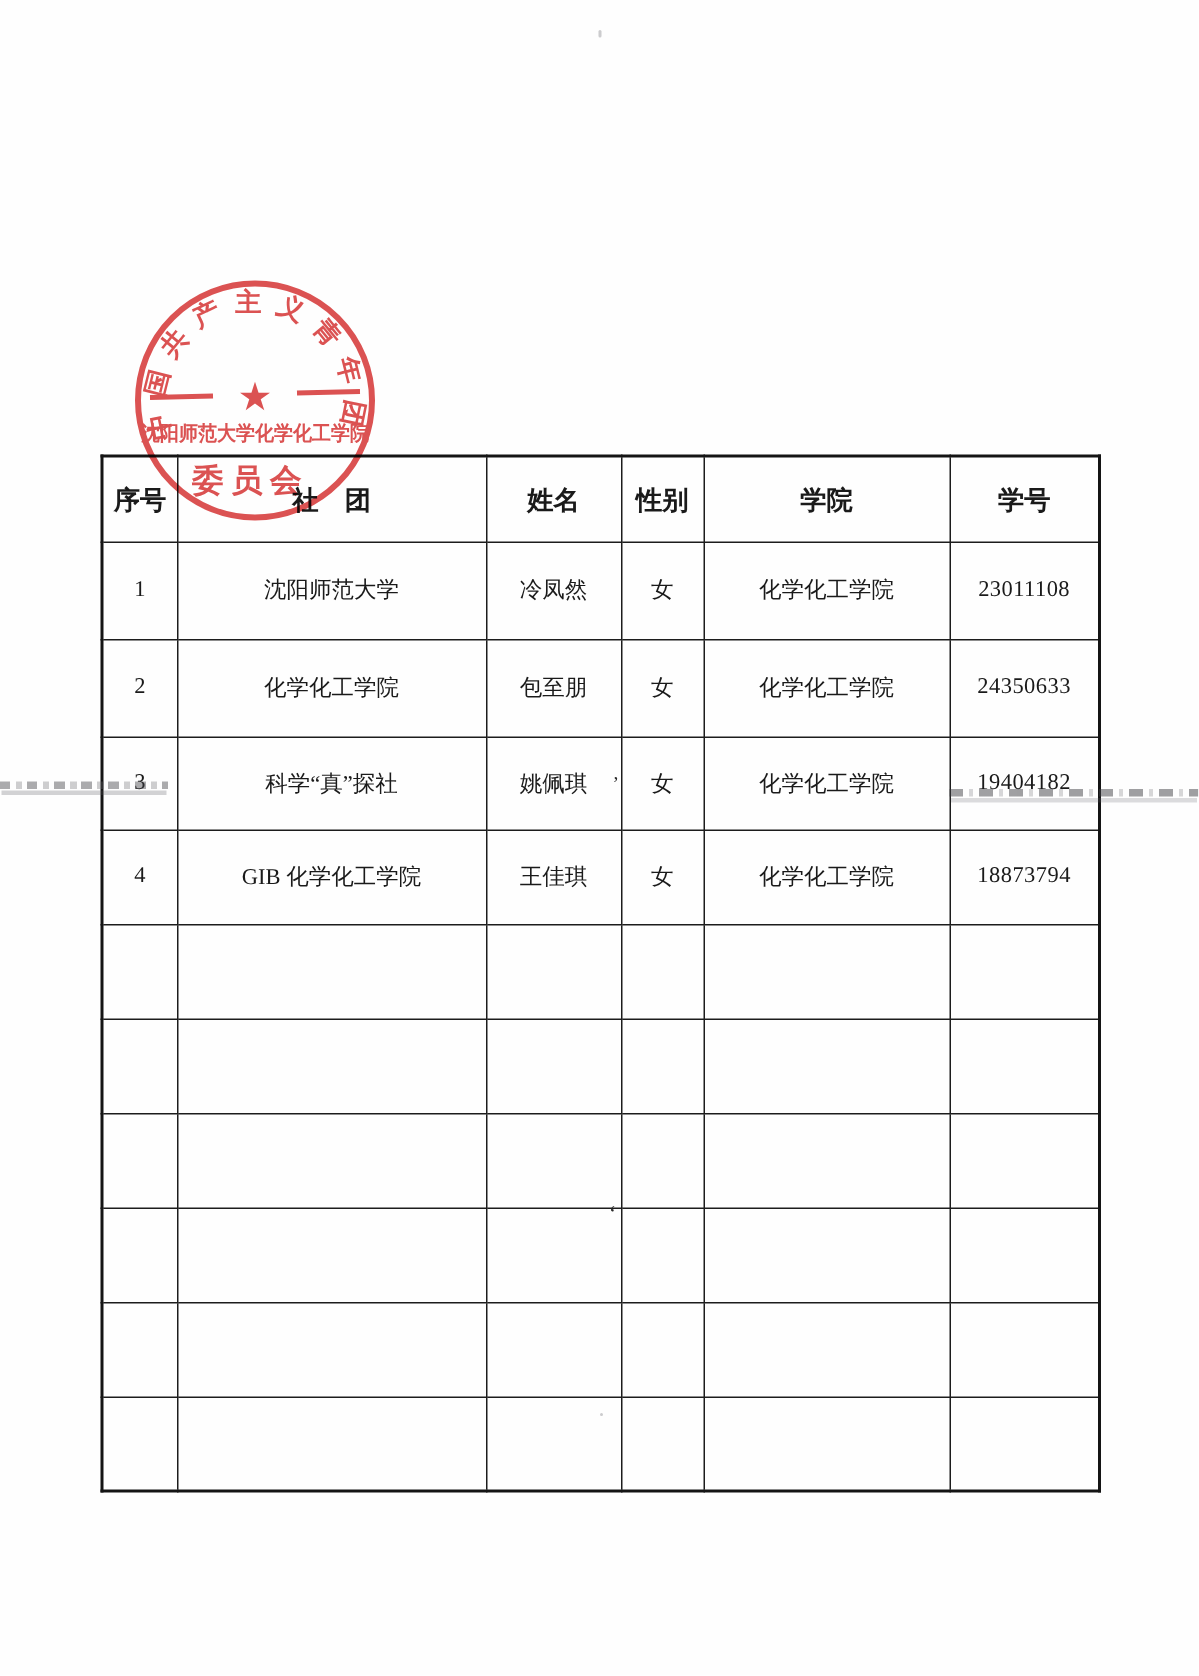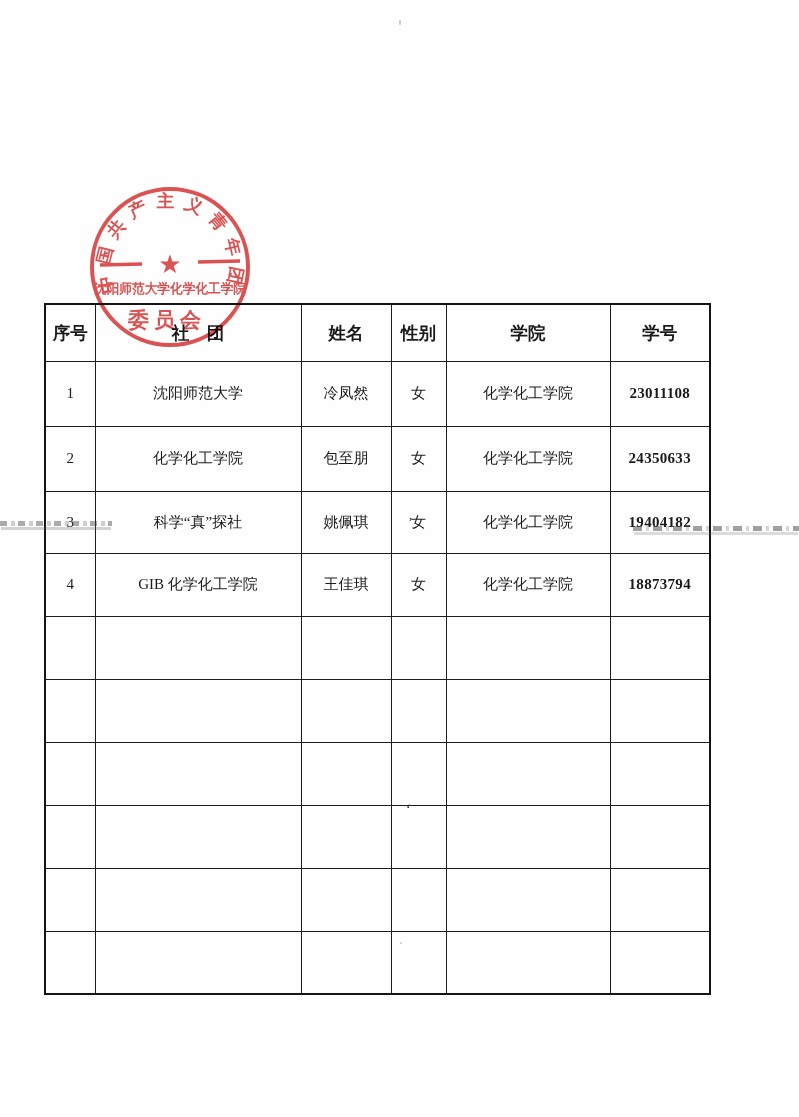--- a/index.html
+++ b/index.html
@@ -12,34 +12,34 @@
     position:absolute;left:138px;top:264px;z-index:2;
     font-size:21.5px;font-weight:700;letter-spacing:0.5px;white-space:nowrap;color:#111;
   }
   
   .stamp{
     position:absolute;left:78px;top:175px;z-index:3;
     mix-blend-mode:multiply;opacity:0.92;
   }
   
   .nomination-table{
-    position:absolute;left:44px;top:303px;z-index:1;
+    position:absolute;left:67px;top:303px;z-index:1;
     border-collapse:collapse;table-layout:fixed;width:665px;background:transparent;
   }
   .nomination-table td,.nomination-table th{
     border:1.5px solid #1c1c1c;padding:0;vertical-align:middle;text-align:center;
     font-size:15px;background:transparent;overflow:hidden;
   }
   .nomination-table{border:2px solid #141414;}
   .nomination-table th{font-size:17.5px;font-weight:700;}
   .th-club{vertical-align:bottom;padding-bottom:8px;}
   .num-cell{
     text-align:left;vertical-align:top;padding:1px 0 0 5px;font-size:14.5px;line-height:1.1;
   }
-  .id-cell{font-size:15.5px;letter-spacing:0.3px;font-weight:bold;}
+  .id-cell{font-size:15.5px;letter-spacing:0.3px;}
   
   .smudge{position:absolute;z-index:4;opacity:0.75;filter:blur(0.4px);}
   .smudge-left{
     left:0;top:521px;width:112px;height:5px;
     background:repeating-linear-gradient(90deg,rgba(70,70,75,0.6) 0 7px,transparent 7px 11px,rgba(110,110,115,0.45) 11px 15px,transparent 15px 18px);
     box-shadow:0 5px 0 -1px rgba(90,90,95,0.35);
   }
   .smudge-right{
     left:633px;top:526px;width:166px;height:5px;
     background:repeating-linear-gradient(90deg,rgba(60,60,65,0.65) 0 9px,transparent 9px 13px,rgba(120,120,125,0.4) 13px 16px,transparent 16px 20px);

